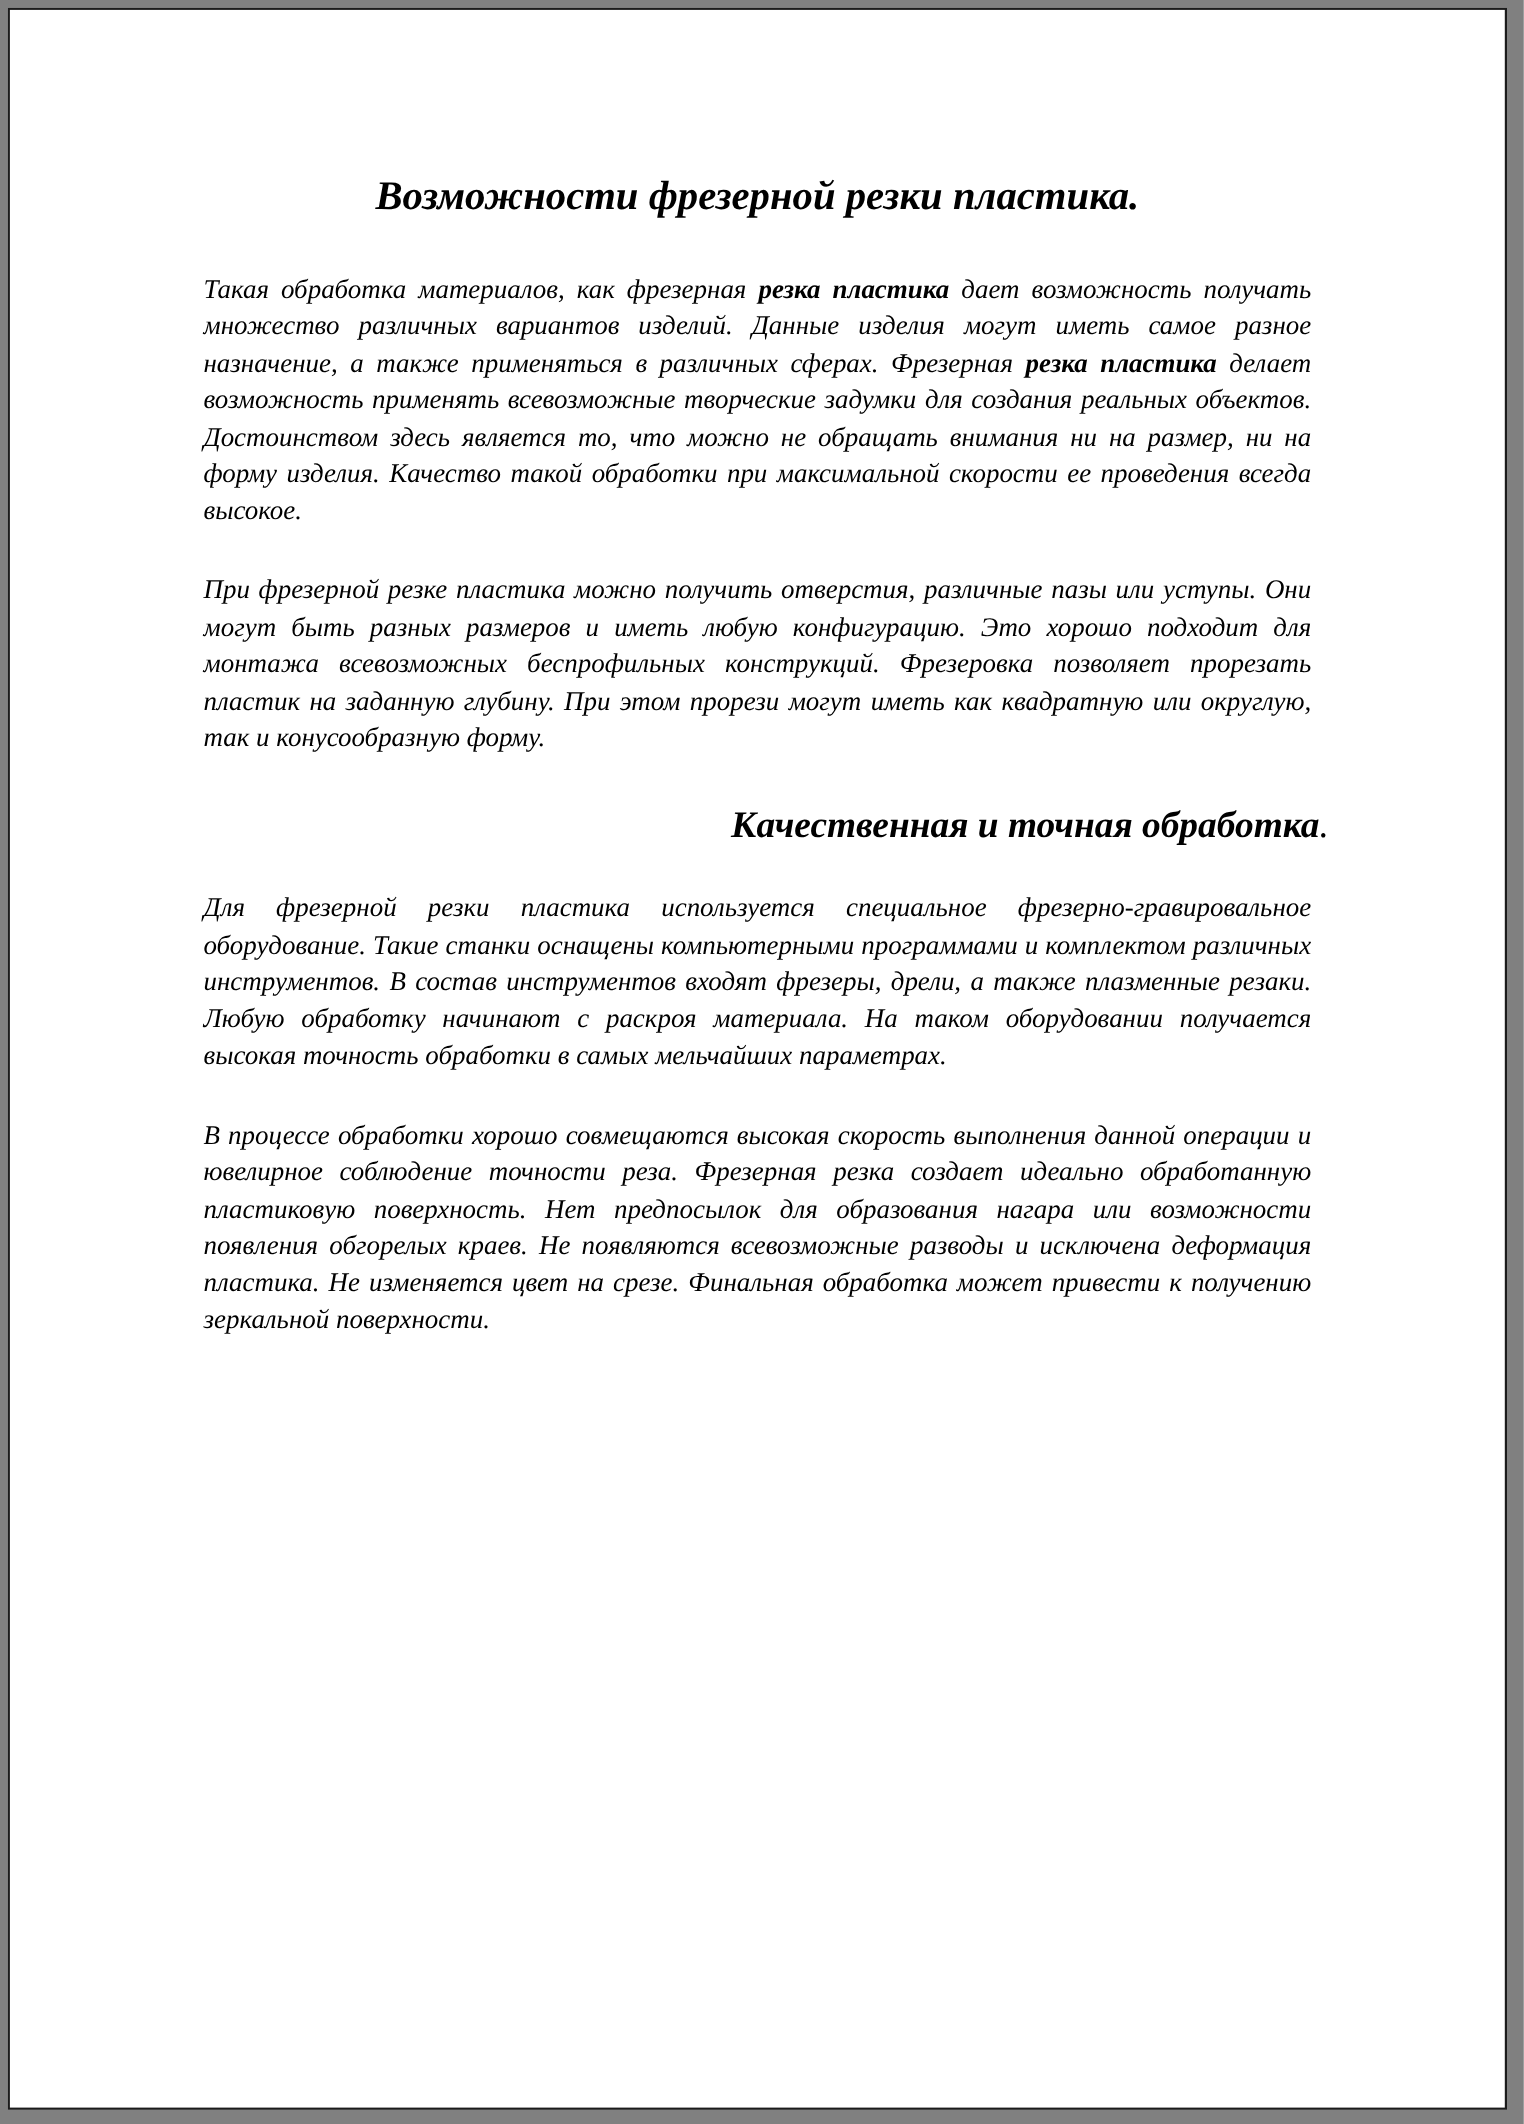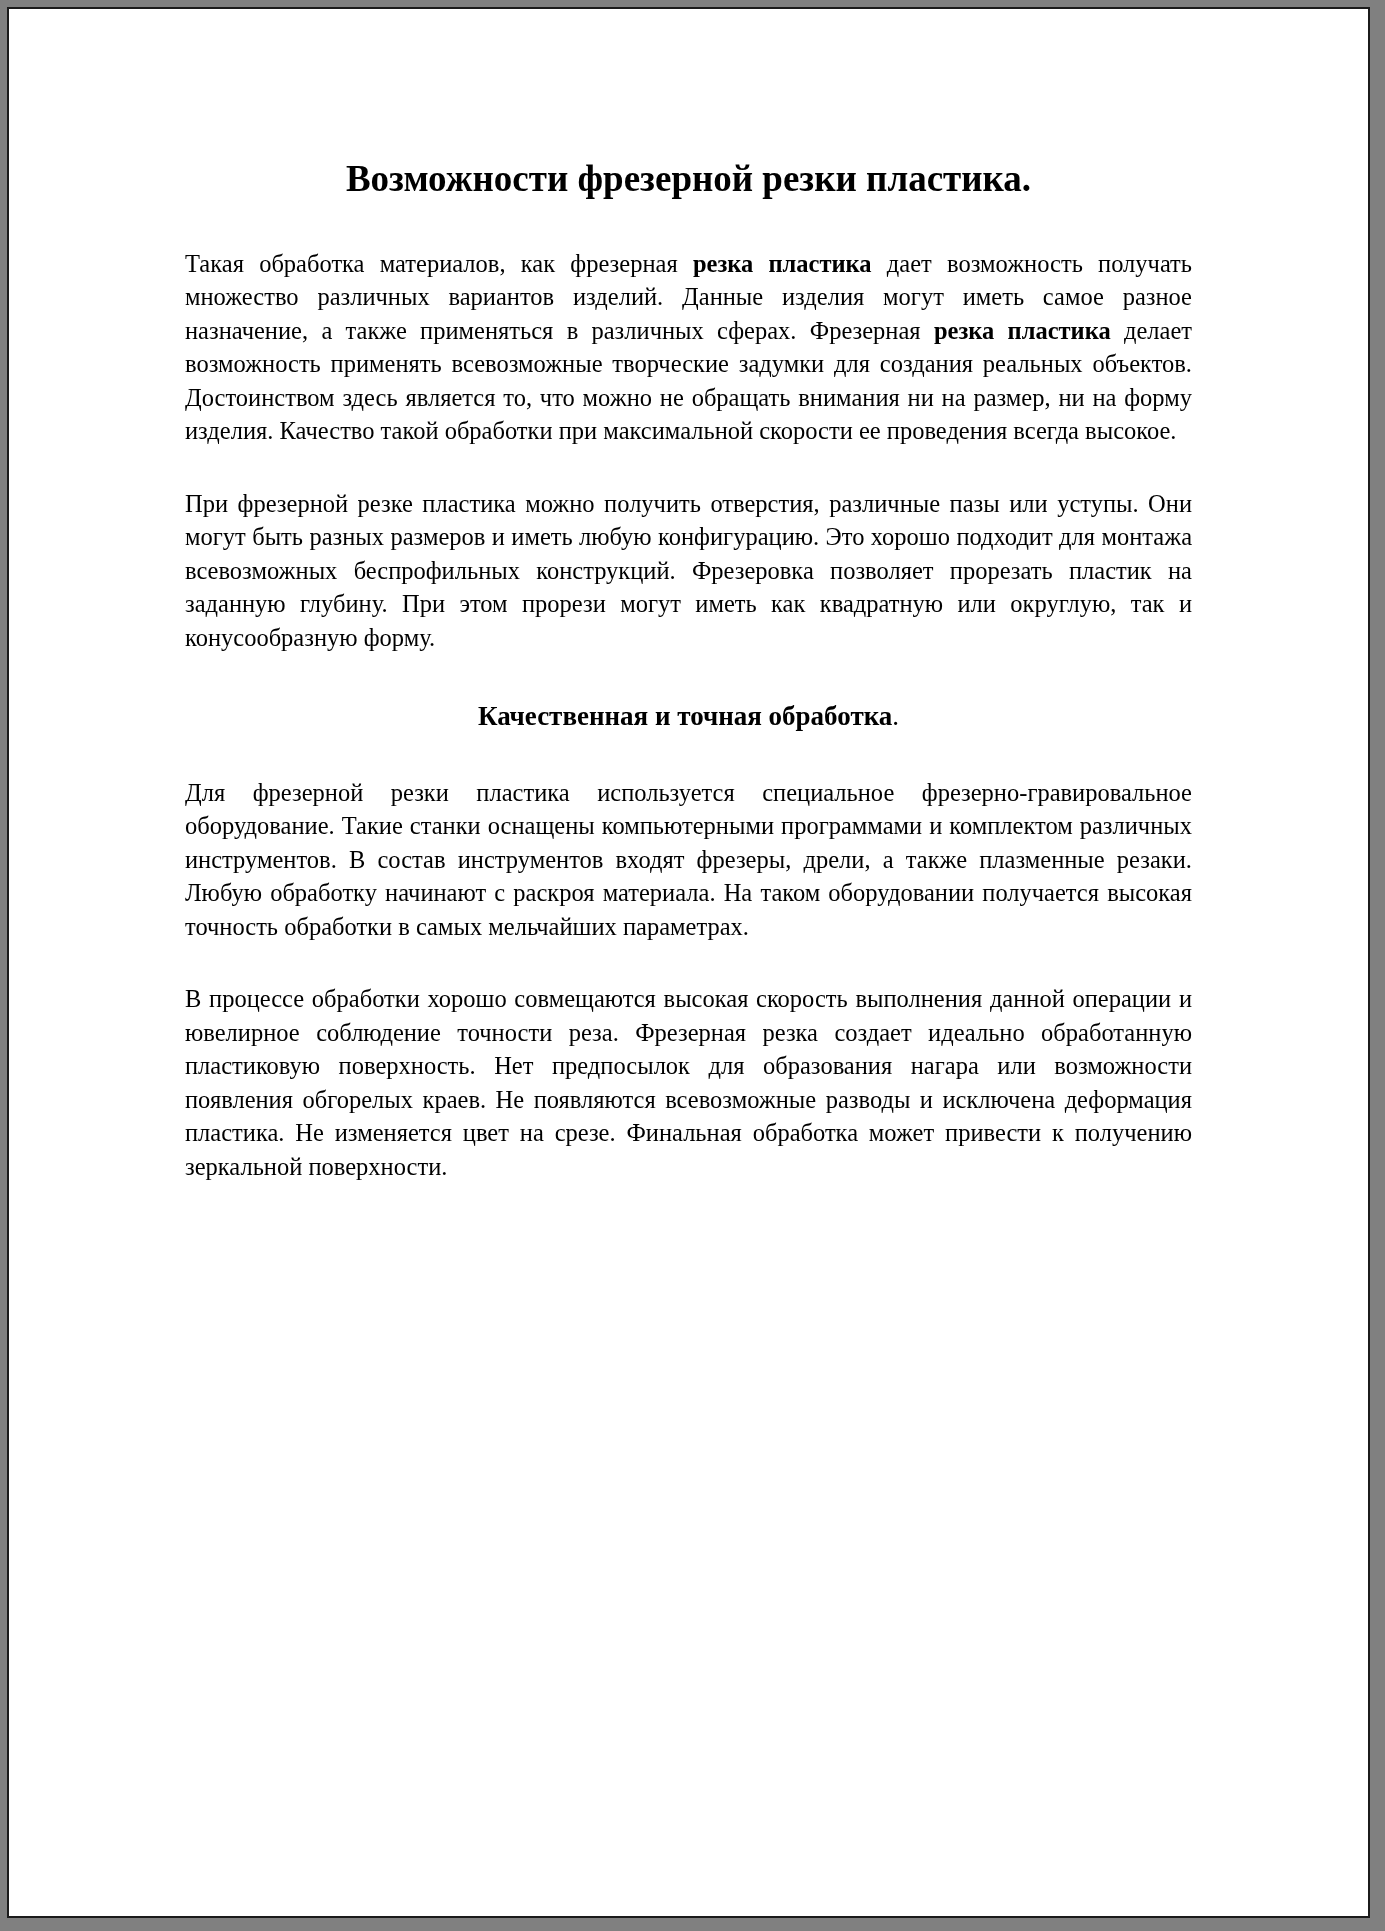--- a/index.html
+++ b/index.html
@@ -23,20 +23,21 @@
     background: #ffffff;
     border: 2px solid #1b1b1b;
     box-sizing: border-box;
     overflow: hidden;
   }
 
   .page-inner {
     padding: 0 160px 0 160px;
     box-sizing: border-box;
     width: 100%;
+    font-style: italic;
   }
 
   .doc-title {
     margin: 0;
     padding-top: 148px;
     text-align: center;
     font-size: 37px;
     font-weight: bold;
     line-height: 1.18;
     color: #000000;
@@ -53,22 +54,22 @@
     color: #000000;
   }
 
   .doc-paragraph:first-of-type {
     padding-top: 30px;
   }
 
   .doc-subheading {
     margin: 0;
     padding-top: 30px;
-    text-align: center;
-    font-size: 27px;
+    text-align: right;
+    font-size: 34px;
     font-weight: bold;
     line-height: 33.5px;
     color: #000000;
   }
 
   .doc-subheading .trailing-dot {
     font-weight: normal;
   }
 
   .kw {

